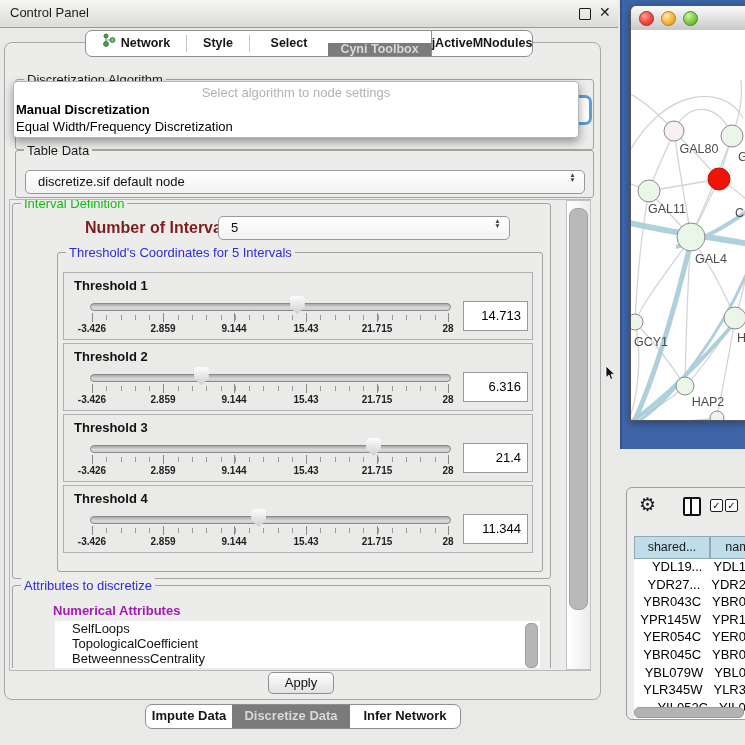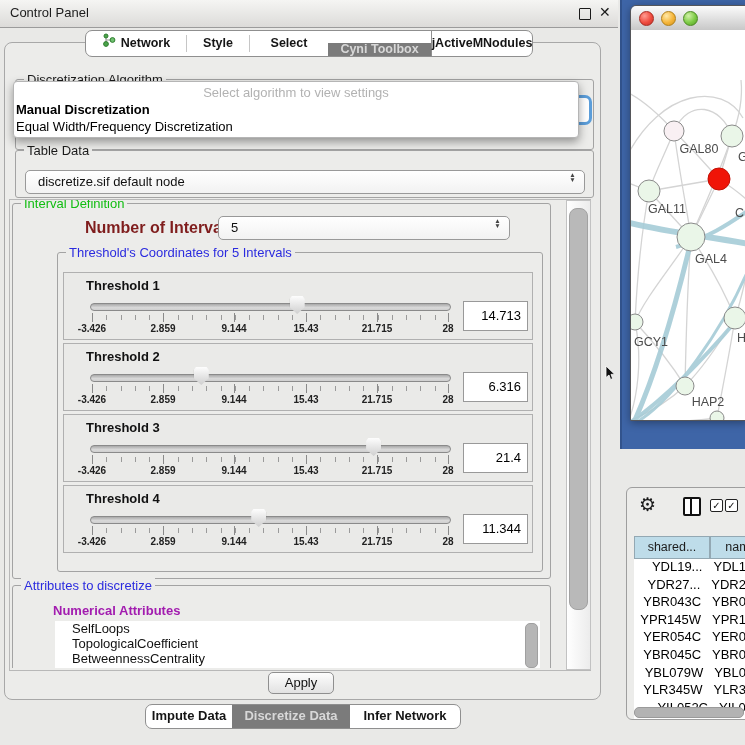--- a/index.html
+++ b/index.html
@@ -54,21 +54,21 @@
   .scrollframe{left:9px;top:199px;width:580px;height:470px;border:1px solid #b8b8b8;}
   .scrollview{left:10px;top:200px;width:556px;height:468px;overflow:hidden;}
   .vscroll{left:566px;top:200px;width:23px;height:468px;border:1px solid #c2c2c2;
     background:linear-gradient(to right,#ffffff,#ececec);}
   .vthumb{position:absolute;left:2px;top:7px;width:17px;height:400px;border-radius:8px;
     background:#b9b9b9;border:1px solid #a2a2a2;}
 
   
   .tblock{position:absolute;left:53px;width:468px;height:66px;background:#eaeae8;
     border:1px solid #b0b0b0;}
-  .tlabel{position:absolute;left:22px;top:5px;font-size:13px;font-weight:bold;color:#111;}
+  .tlabel{position:absolute;left:10px;top:5px;font-size:13px;font-weight:bold;color:#111;}
   .track{position:absolute;left:26px;top:30px;width:359px;height:6px;border-radius:4px;
     border:1px solid #8a8a8a;background:linear-gradient(#a9a9a9,#d9d9d9 60%,#cfcfcf);}
   .thumb{position:absolute;top:23px;width:15px;height:18px;
     background:linear-gradient(#fdfdfd,#cfcfcf);
     clip-path:polygon(50% 100%,0 62%,0 16%,14% 0,86% 0,100% 16%,100% 62%);
     filter:drop-shadow(0 0 1px #777);}
   .ticks{position:absolute;left:28px;top:42px;width:357px;height:5px;
     background:repeating-linear-gradient(to right,#9a9a9a 0 1px,transparent 1px 14.28px);}
   .mt{position:absolute;top:-2px;width:1px;height:9px;background:#8a8a8a;}
   .tl{position:absolute;top:50px;transform:translateX(-50%);font-size:10px;font-weight:bold;color:#222;white-space:nowrap;}
@@ -165,21 +165,21 @@
       <span>jActiveMNodules</span>
     </div>
   </div>
 
   <div class="abs group" style="left:15px;top:79px;width:577px;height:69px">
     <div class="gtitle g-dark">Discretization Algorithm</div>
     <div class="abs focus-combo"></div>
   </div>
 
   <div class="abs popup">
-    <div class="pop-hint">Select algorithm to view settings</div>
+    <div class="pop-hint">Select algorithm to node settings</div>
     <div class="pop-item1">Manual Discretization</div>
     <div class="pop-item2">Equal Width/Frequency Discretization</div>
   </div>
 
   <div class="abs group" style="left:15px;top:150px;width:577px;height:46px">
     <div class="gtitle g-dark">Table Data</div>
     <div class="abs combo" style="left:9px;top:19px;width:558px;height:22px">
       <span class="ctext">discretize.sif default node</span>
       <span class="stepper">
         <span>▲</span><br><span>▼</span>

